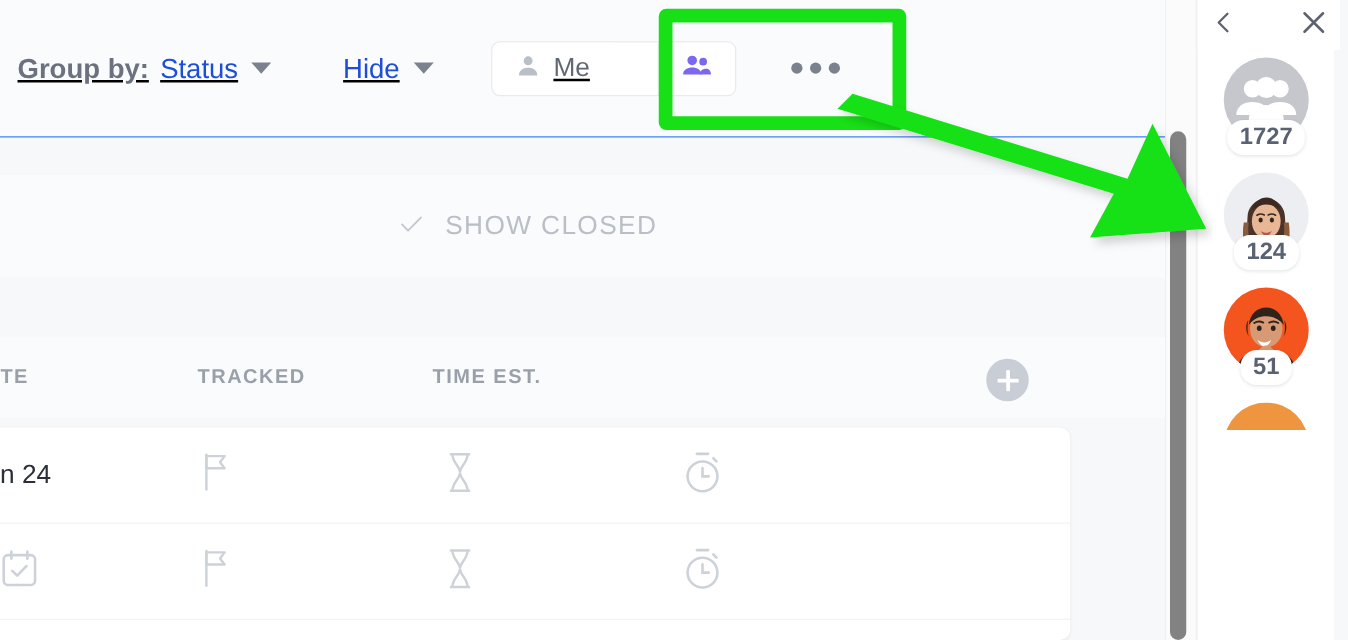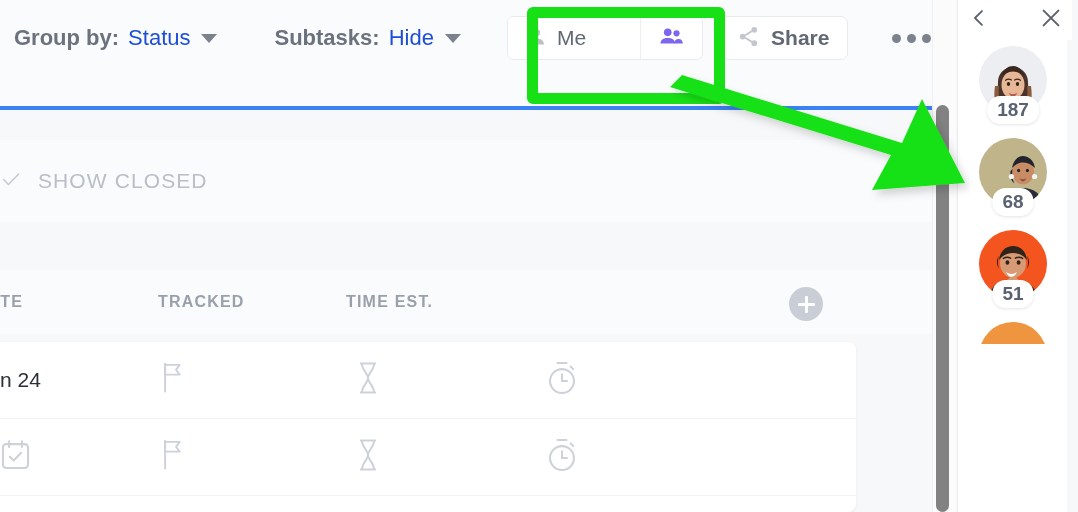--- a/index.html
+++ b/index.html
@@ -8,22 +8,22 @@
     font-family: "Liberation Sans", sans-serif;
     background: #f7f8fa;
     overflow: hidden;
   }
   #root { position: relative; width: 1078px; height: 512px; }
 
   
   .toolbar {
     position: absolute; left: 0; top: 0; width: 956px; height: 110px;
     background: #fafbfc;
-    border-bottom: 4px solid #3b82f6;
-    display: flex; align-items: flex-start;
+    border-bottom: 1px solid #3b82f6;
+    display: flex; align-items: center; text-decoration: underline;
   }
   .toolbar-inner {
     display: flex; align-items: center; height: 76px; padding-left: 8px;
     width: 100%;
   }
   .tb-group {
     display: flex; align-items: center; gap: 9px;
     font-size: 22px; color: #7c828d; white-space: nowrap;
     padding: 0 6px; cursor: pointer;
   }
@@ -61,21 +61,21 @@
   .ellipsis {
     display: flex; align-items: center; gap: 6px;
     margin-left: 34px; padding: 10px; cursor: pointer;
   }
   .ellipsis i { width: 9px; height: 9px; border-radius: 50%; background: #7c828d; display:block;}
 
   
   .showclosed-row {
     position: absolute; left: 0; top: 140px; width: 956px; height: 82px;
     background: #fafbfc; display: flex; align-items: center;
-    justify-content: flex-start; padding-right: 112px;
+    justify-content: center; padding-right: 112px;
   }
   .showclosed {
     display: flex; align-items: center; gap: 16px; cursor: pointer;
   }
   .showclosed-txt {
     font-size: 21px; letter-spacing: 1.1px; color: #b9bec7; font-weight: 400;
   }
 
   
   .tbl-head {
@@ -194,21 +194,20 @@
     <div class="toolbar-inner">
       <div class="tb-group">
         <span class="tb-label">Group by:</span>
         <span class="tb-value">Status</span>
         <span class="caret"></span>
       </div>
 
       <div class="tb-gap-1"></div>
 
       <div class="tb-group">
-        <span class="tb-label">Subtasks:</span>
         <span class="tb-value">Hide</span>
         <span class="caret"></span>
       </div>
 
       <div class="tb-gap-2"></div>
 
       <div class="seg">
         <div class="seg-btn">
           <span>
             <svg width="21" height="21" viewBox="0 0 24 24" aria-hidden="true">
@@ -223,31 +222,20 @@
             <svg width="25" height="21" viewBox="0 0 30 24" aria-hidden="true">
               <circle cx="10.5" cy="7" r="4.6" fill="#7b68ee"></circle>
               <circle cx="21" cy="8.2" r="3.7" fill="#7b68ee"></circle>
               <path d="M1.8 20.5c0-4.5 3.9-6.6 8.7-6.6s8.7 2.1 8.7 6.6z" fill="#7b68ee"></path>
               <path d="M18 20.5c0-3.6 2.3-5.6 5.6-5.6 3 0 4.9 1.8 4.9 5.6z" fill="#7b68ee"></path>
             </svg>
           </span>
         </div>
       </div>
 
-      <div class="share-btn">
-        <span>
-          <svg width="23" height="23" viewBox="0 0 24 24" aria-hidden="true">
-            <circle cx="18" cy="5" r="3" fill="#c2c7cf"></circle>
-            <circle cx="6" cy="12" r="3" fill="#c2c7cf"></circle>
-            <circle cx="18" cy="19" r="3" fill="#c2c7cf"></circle>
-            <path d="M8.6 10.6 15.4 6.4M8.6 13.4l6.8 4.2" stroke="#c2c7cf" stroke-width="1.9" fill="none"></path>
-          </svg>
-        </span>
-        <span class="share-txt">Share</span>
-      </div>
 
       <div class="ellipsis">
         <i></i>
         <i></i>
         <i></i>
       </div>
     </div>
   </div>
 
   <div class="showclosed-row">
@@ -361,55 +349,52 @@
         <span>
           <svg width="24" height="24" viewBox="0 0 24 24" aria-hidden="true">
             <path d="M4.6 4.6 19.4 19.4M19.4 4.6 4.6 19.4" stroke="#5d636e" stroke-width="2" fill="none" stroke-linecap="round"></path>
           </svg>
         </span>
       </div>
     </div>
 
     <div class="avatars">
 
+      <div class="av-wrap">
+        <div class="av" style="background:#c5c7cc;">
+          <svg class="face" viewBox="0 0 68 68" aria-hidden="true">
+            <circle cx="23" cy="25" r="7" fill="#fff"></circle>
+            <circle cx="45" cy="25" r="7" fill="#fff"></circle>
+            <circle cx="34" cy="24" r="8.4" fill="#fff"></circle>
+            <path d="M10 46c0-7 6-10.5 13-10.5S36 39 36 46z" fill="#fff"></path>
+            <path d="M32 46c0-7 6-10.5 13-10.5S58 39 58 46z" fill="#fff"></path>
+            <path d="M20 50c0-8 6.5-12 14-12s14 4 14 12z" fill="#fff"></path>
+          </svg>
+        </div>
+        <span class="av-badge">1727</span>
+      </div>
 
       <div class="av-wrap">
         <div class="av" style="background:#eceef1;">
           <svg class="face" viewBox="0 0 68 68" aria-hidden="true">
             <path d="M34 62c-9 0-16-6-16-14 0-4 1-7 1-12 0-8 6-15 15-15s15 7 15 15c0 5 1 8 1 12 0 8-7 14-16 14z" fill="#4a332a"></path>
             <path d="M20 40c-1 8 0 16 3 22h-6c-2-8-2-16-1-22zM48 40c1 8 0 16-3 22h6c2-8 2-16 1-22z" fill="#8a5c3c"></path>
             <ellipse cx="34" cy="39" rx="11.5" ry="14" fill="#e8b896"></ellipse>
             <path d="M22.5 30c2-7 7-10 11.5-10s9.5 3 11.5 10c-4-3-8-4.5-11.5-4.5S26.5 27 22.5 30z" fill="#3b2820"></path>
             <ellipse cx="29.5" cy="38" rx="1.7" ry="2" fill="#33241c"></ellipse>
             <ellipse cx="38.5" cy="38" rx="1.7" ry="2" fill="#33241c"></ellipse>
             <path d="M26.6 34.2c1.8-1.2 4-1.2 5.8-.2M35.6 34c1.8-1 4-1 5.8.2" stroke="#3b2820" stroke-width="1.3" fill="none" stroke-linecap="round"></path>
             <path d="M29.6 46.6c2.8 2.2 5.9 2.2 8.8 0-1.3 3-3 4.2-4.4 4.2s-3.1-1.2-4.4-4.2z" fill="#b9584f"></path>
             <path d="M28 58c2-3 4-4.6 6-4.6S38 55 40 58c-2 1.6-4 2.4-6 2.4s-4-.8-6-2.4z" fill="#e8b896"></path>
             <path d="M15 68c2-8 8-12 19-12s17 4 19 12z" fill="#3e2e27"></path>
           </svg>
         </div>
-        <span class="av-badge">187</span>
-      </div>
-
-      <div class="av-wrap">
-        <div class="av" style="background:#c0b48b;">
-          <svg class="face" viewBox="0 0 68 68" aria-hidden="true">
-            <path d="M28 68c0-12 6-18 16-18s20 6 20 18z" fill="#2c2d38"></path>
-            <ellipse cx="44" cy="33" rx="11" ry="13.5" fill="#c98d66"></ellipse>
-            <path d="M33 30c1.5-8 6-12 11-12s11 4 12 12c-4-4-8-5.5-12-5.5S37 26 33 30z" fill="#22232c"></path>
-            <path d="M33.5 31c-1 7 .5 12 2 14-3-1-4.5-6-4-12z" fill="#22232c"></path>
-            <ellipse cx="39.6" cy="32.5" rx="1.5" ry="1.8" fill="#22232c"></ellipse>
-            <ellipse cx="48.4" cy="32.5" rx="1.5" ry="1.8" fill="#22232c"></ellipse>
-            <path d="M40.5 40c2 1.8 5 1.8 7 0-1 2.4-2.5 3.4-3.5 3.4S41.5 42.4 40.5 40z" fill="#8e4a42"></path>
-            <circle cx="32.4" cy="38.5" r="2.6" fill="#f4f4f2"></circle>
-            <circle cx="55.6" cy="38.5" r="2.6" fill="#f4f4f2"></circle>
-          </svg>
-        </div>
-        <span class="av-badge">68</span>
-      </div>
+        <span class="av-badge">124</span>
+      </div>
+
 
       <div class="av-wrap">
         <div class="av" style="background:#f4541d;">
           <svg class="face" viewBox="0 0 68 68" aria-hidden="true">
             <path d="M10 68c1-12 10-18 24-18s23 6 24 18z" fill="#2b2118"></path>
             <ellipse cx="34" cy="33" rx="13" ry="15" fill="#d79a74"></ellipse>
             <path d="M20 30c1-9 7-14 14-14s13 5 14 14c-4-5-8.5-7-14-7s-10 2-14 7z" fill="#30241a"></path>
             <path d="M19.6 26c-1 6-.6 10 .4 13-2.5-4-2.8-9-.4-13zM48.4 26c1 6 .6 10-.4 13 2.5-4 2.8-9 .4-13z" fill="#30241a"></path>
             <ellipse cx="28.4" cy="32.5" rx="1.9" ry="2.2" fill="#2e231b"></ellipse>
             <ellipse cx="39.6" cy="32.5" rx="1.9" ry="2.2" fill="#2e231b"></ellipse>

